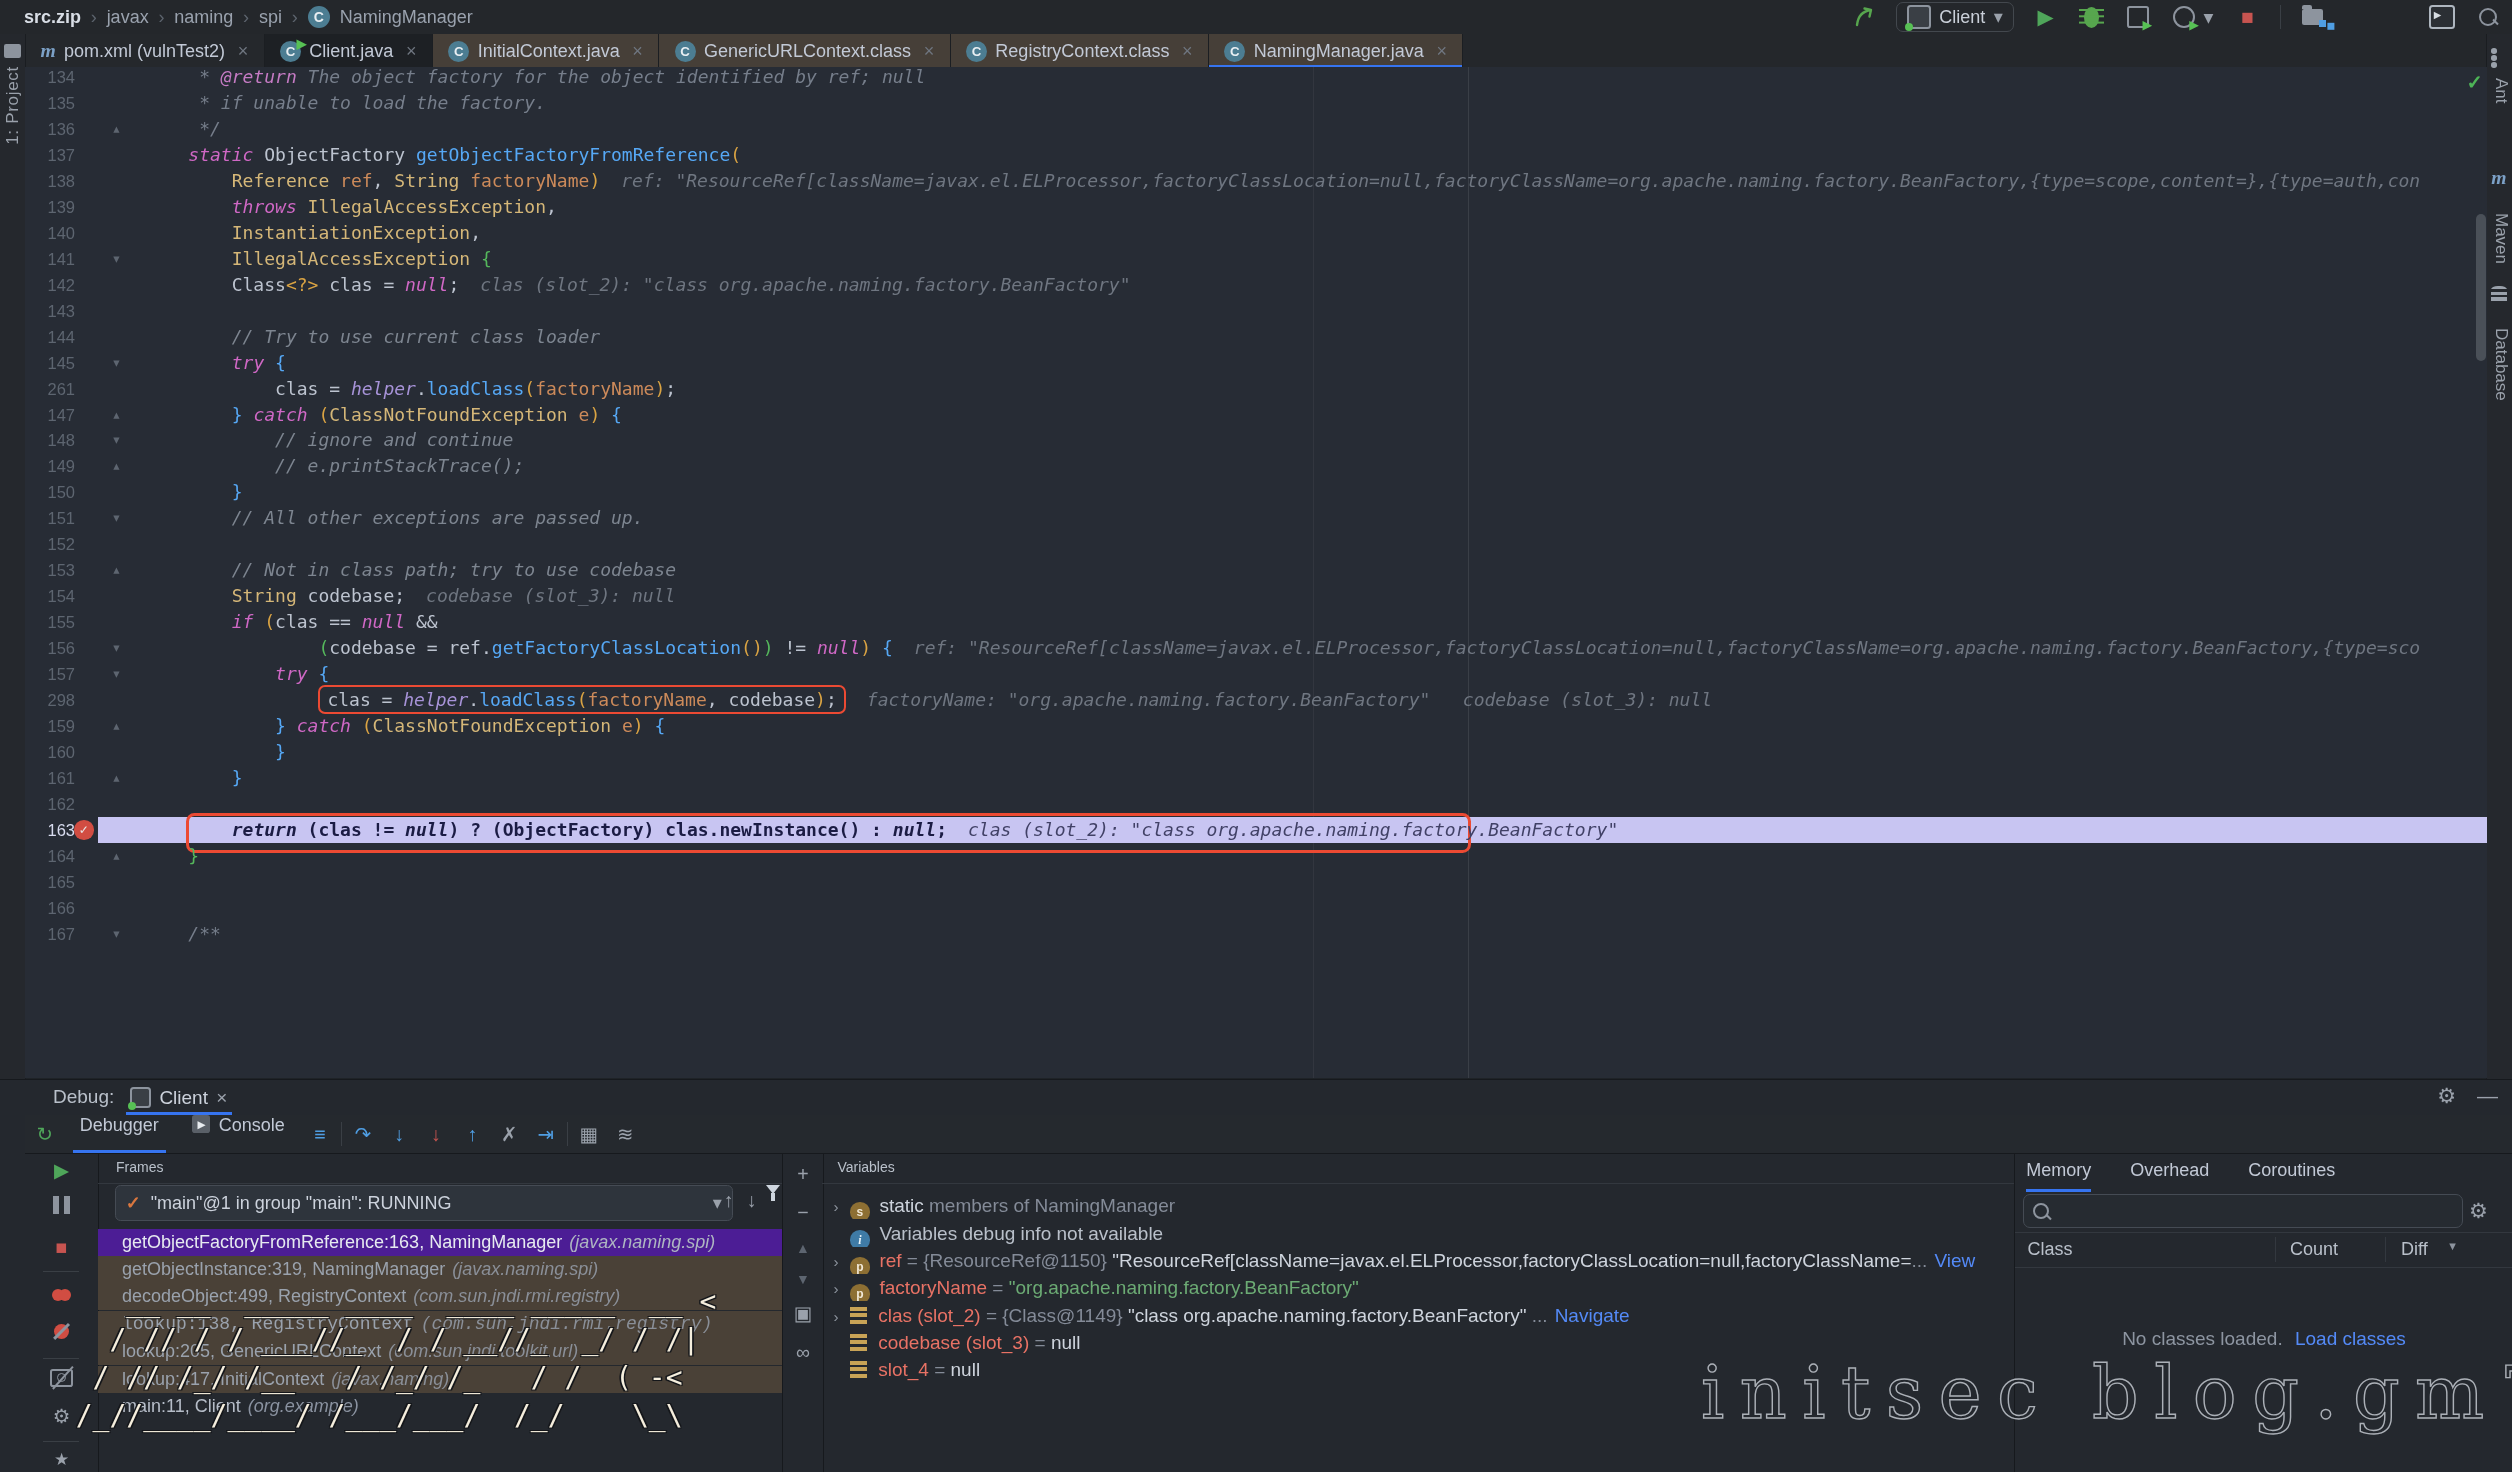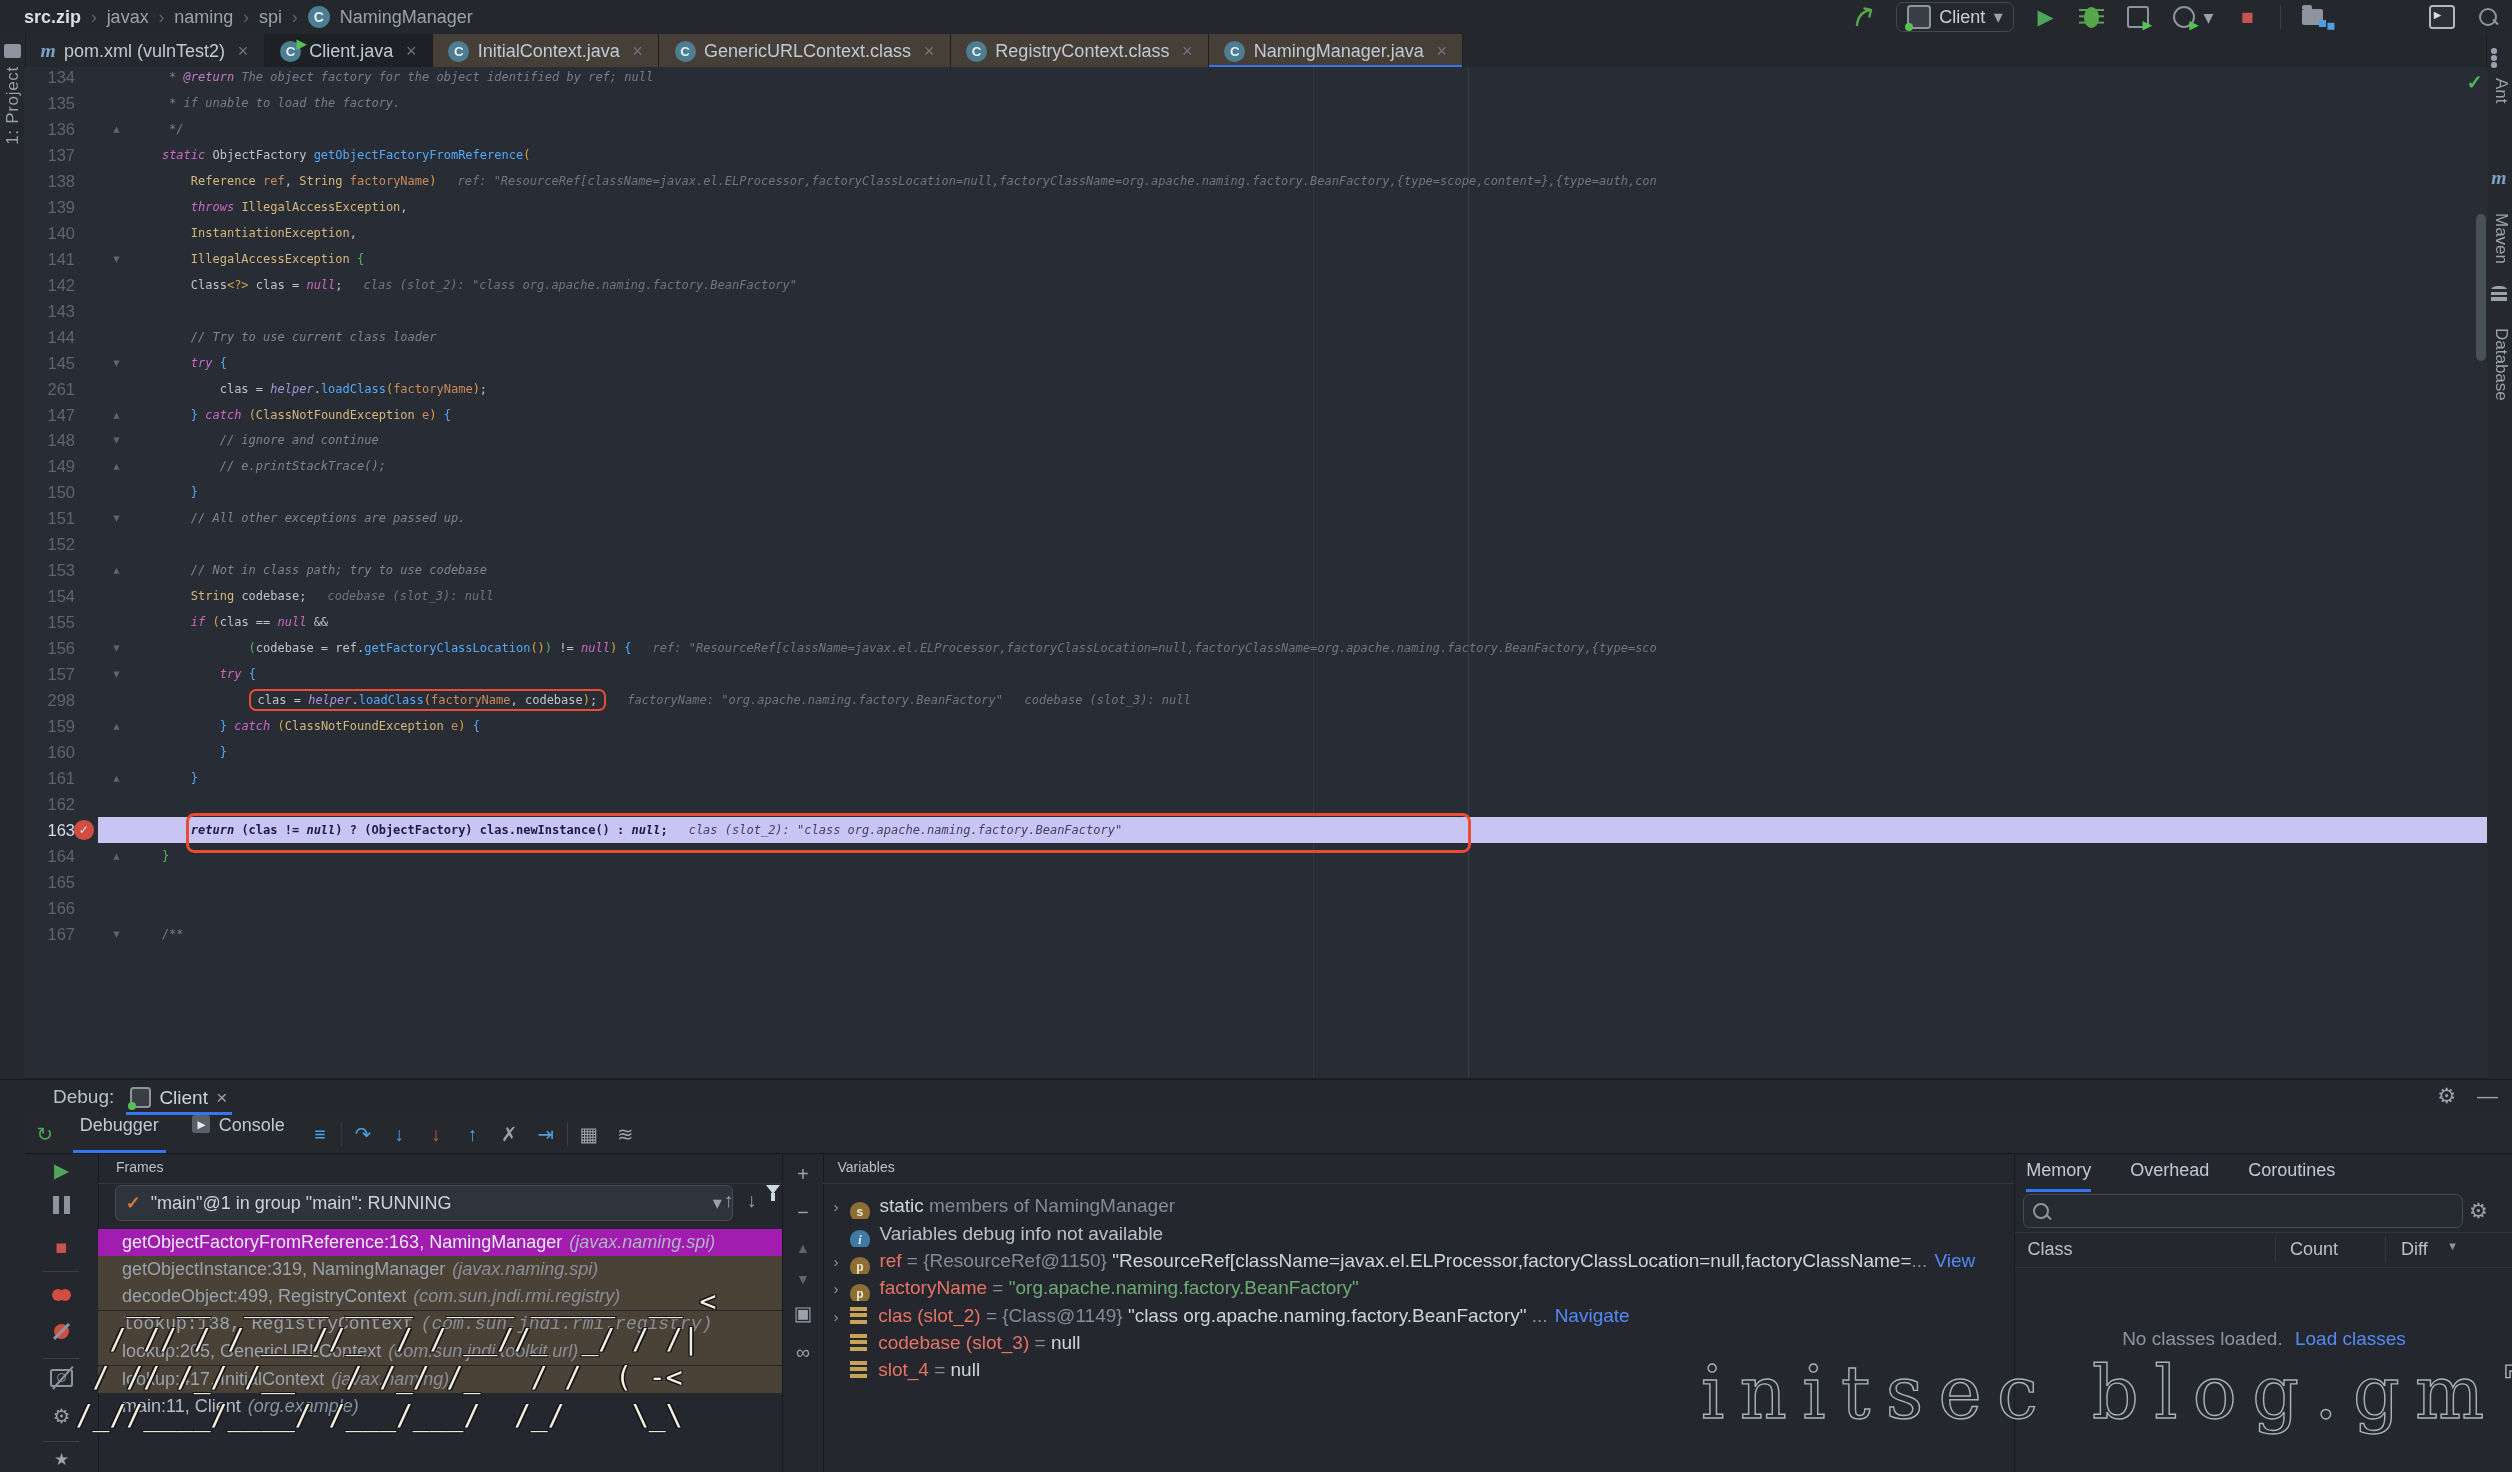--- a/index.html
+++ b/index.html
@@ -41,21 +41,21 @@
   #lstripe{left:0;top:34px;width:25px;height:1439px;background:#25282d;border-right:0.7px solid #1a1d21;}
   .vlabel{writing-mode:vertical-rl;transform:rotate(180deg);color:#9aa1ab;font-size:17px;letter-spacing:0.7px;}
   #rstripe{right:0;top:34px;width:25px;height:1045px;background:#25282d;border-left:0.7px solid #1a1d21;}
   .rlabel{writing-mode:vertical-rl;color:#9aa1ab;font-size:17px;}
 
   
   #editor{left:25px;top:67px;width:2462px;height:1011px;background:#272c35;overflow:hidden;}
   .guide{position:absolute;top:0;height:1011px;width:0.7px;}
   .lnum{position:absolute;width:50px;text-align:right;font-size:16.5px;color:#5d6570;height:26px;line-height:26px;}
   .fold{position:absolute;left:81px;width:21px;text-align:center;color:#5d6570;font-size:12.6px;height:26px;line-height:26px;}
-  .crow{position:absolute;left:108px;height:26px;line-height:26px;font-size:12px;white-space:pre;text-align:right;}
+  .crow{position:absolute;left:120px;height:26px;line-height:26px;font-size:18px;white-space:pre;text-align:right;}
   .doc{color:#767e8b;font-style:italic;}
   .tag{color:#c57bc4;font-style:italic;}
   .kw{color:#cf68c5;font-style:italic;}
   .typ{color:#d5b778;}
   .mth{color:#56a8f5;}
   .pln{color:#bcc3cf;}
   .prm{color:#cc8a5a;}
   .fld{color:#a793d8;font-style:italic;}
   .par{color:#d9a343;}
   .brc{color:#56a8f5;}
@@ -97,21 +97,21 @@
   .hline{position:absolute;left:18px;width:36px;height:0.7px;background:#3a3f45;}
 
   
   #frames{position:absolute;left:98px;top:73px;width:684px;height:321px;}
   .pane-title{font-size:14px;color:#b9c0ca;}
   #thread-row{position:absolute;left:17px;top:32px;width:596px;height:34px;background:#2e343c;border:0.7px solid #454b54;border-radius:5.6px;
               display:flex;align-items:center;gap:9.8px;padding:0 9.8px;font-size:18px;color:#ccd2dc;}
   .framerow{position:absolute;left:0;width:684px;height:27px;line-height:27px;font-size:18px;padding-left:24px;box-sizing:border-box;
             white-space:nowrap;overflow:hidden;}
   .framerow .pkg{font-style:italic;margin-left:7px;}
-  .fr-selected{background:#a21caf;color:#e6eaf0;} .fr-selected .pkg{color:#aeb6c2;}
+  .fr-selected{background:#4c1d95;color:#e6eaf0;} .fr-selected .pkg{color:#aeb6c2;}
   .fr-lib{background:#4a4137;color:#9aa2ad;} .fr-lib .pkg{color:#8a8f98;}
   .fr-plain{color:#b6bdc8;} .fr-plain .pkg{color:#8a92a0;}
   #frames-tools{position:absolute;left:782px;top:73px;width:40px;height:321px;border-left:0.7px solid #16191d;border-right:0.7px solid #16191d;
                 display:flex;flex-direction:column;align-items:center;gap:15.4px;padding-top:9.8px;color:#9aa1ab;font-size:19.6px;}
 
   
   #variables{position:absolute;left:822px;top:73px;width:1192px;height:321px;}
   .varrow{position:absolute;left:0;width:1192px;height:27px;line-height:27px;font-size:19px;white-space:nowrap;overflow:hidden;}
   .varrow .arr{display:inline-block;width:28px;text-align:center;color:#8d949e;font-size:15.4px;}
   .varrow .noarr{display:inline-block;width:28px;}

